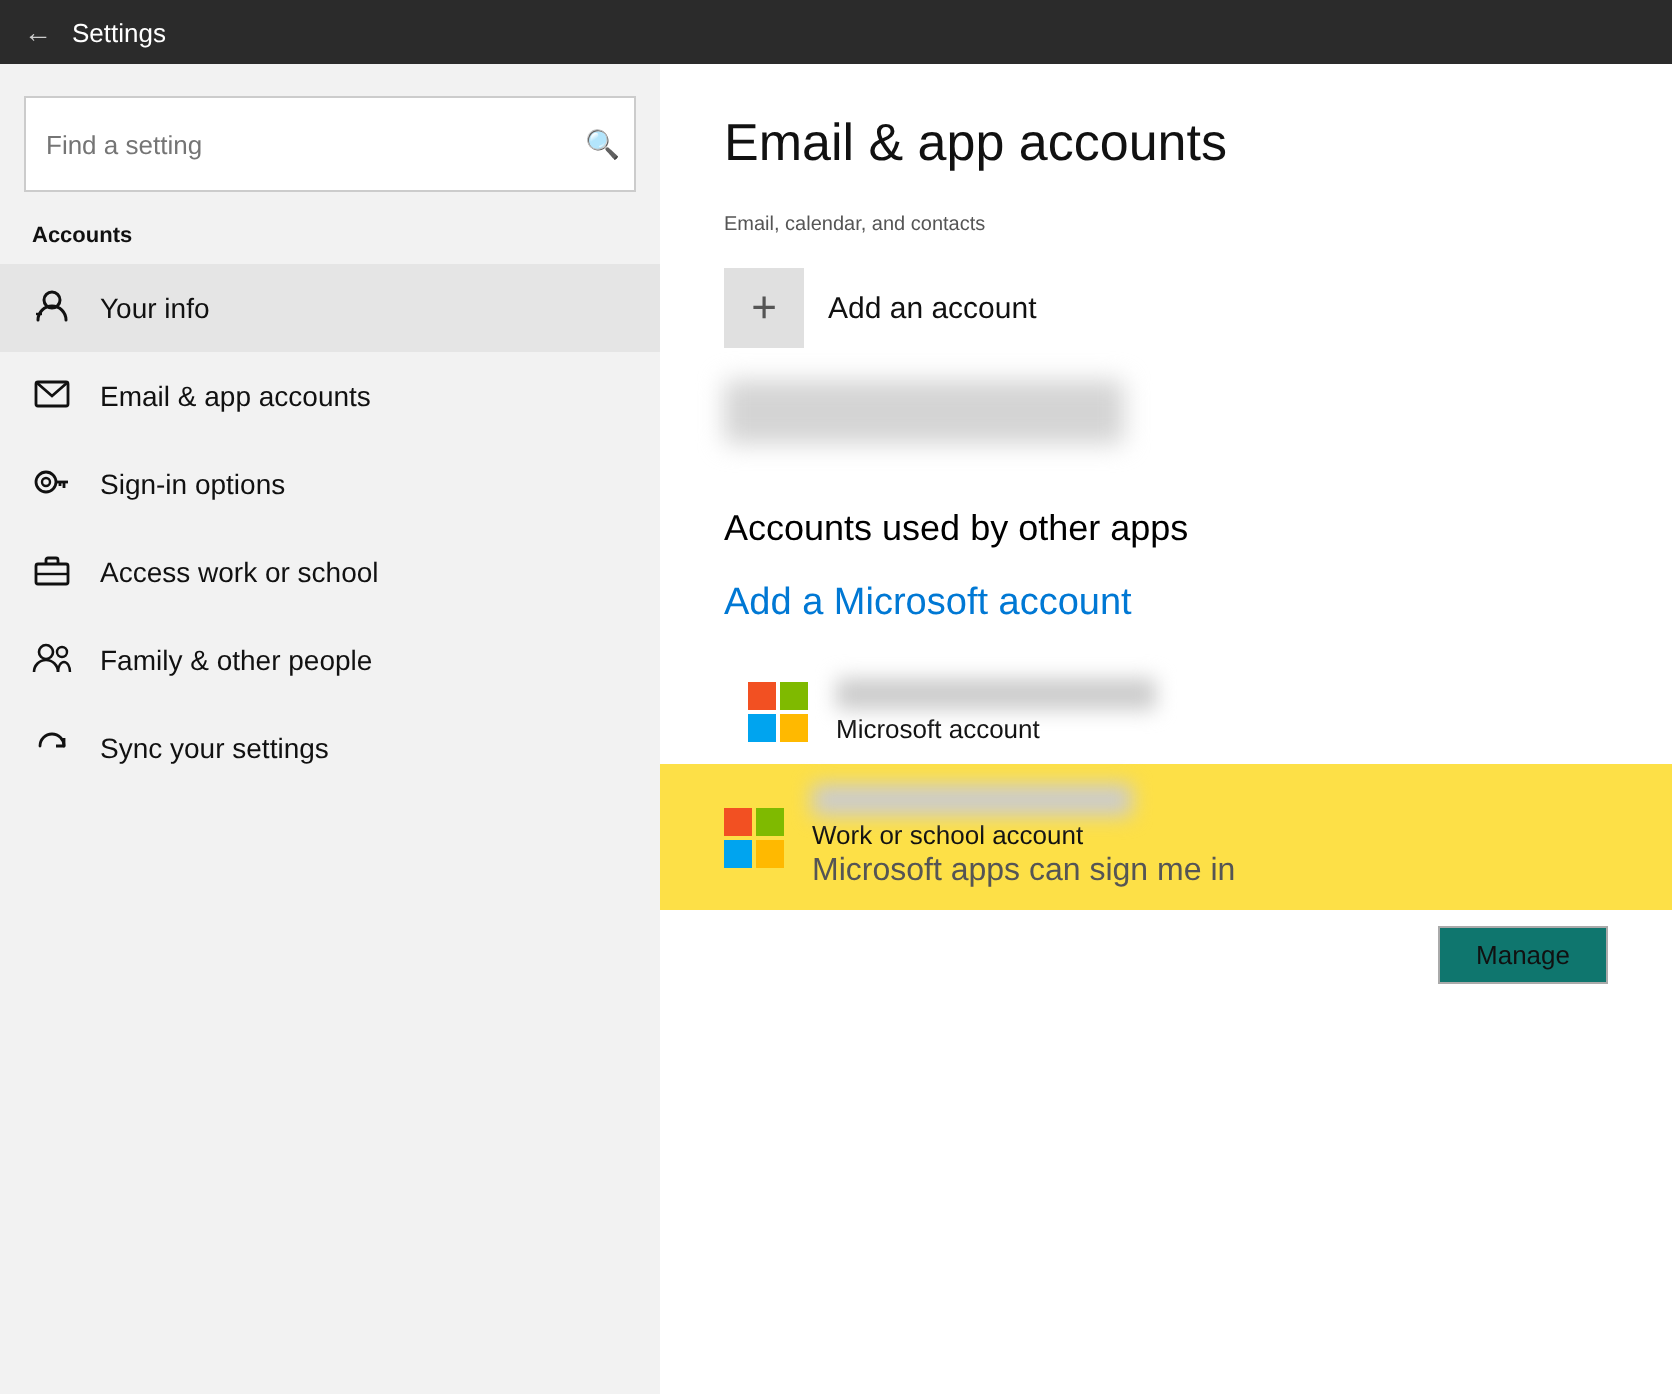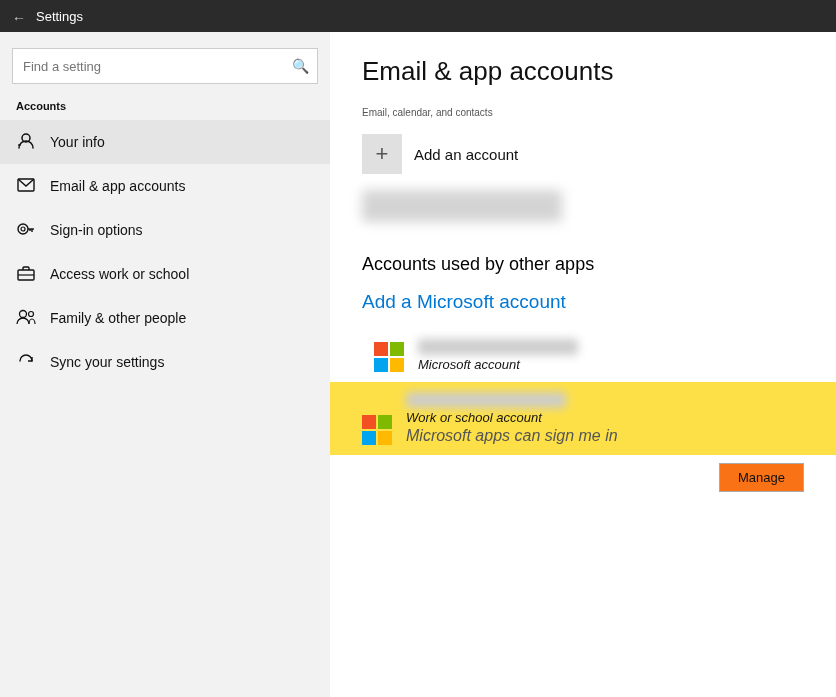--- a/index.html
+++ b/index.html
@@ -50,21 +50,21 @@
       flex-direction: column;
       padding-top: 8px;
     }
 
     .search-container {
       margin: 8px 12px 12px 12px;
       position: relative;
     }
     .search-input {
       width: 100%;
-      height: 36px;
+      height: 48px;
       background: #fff;
       border: 1px solid #ccc;
       padding: 0 20px 0 10px;
       font-size: 13px;
       color: #555;
       outline: none;
     }
     .search-icon-wrap {
       position: absolute;
       right: 8px;
@@ -171,24 +171,23 @@
       font-size: 19px;
       cursor: pointer;
       text-decoration: none;
       display: block;
       margin-bottom: 16px;
     }
 
     
     .account-row {
       display: flex;
-      align-items: flex-end;
+      align-items: center;
       gap: 14px;
       padding: 10px 12px;
-      font-style: italic;
     }
     .account-row.shaded {
       background: #fde047;
       margin-left: -32px;
       margin-right: -32px;
       padding-left: 32px;
       padding-right: 32px;
     }
 
     
@@ -228,21 +227,21 @@
     }
 
     
     .manage-btn-wrap {
       display: flex;
       justify-content: flex-end;
       margin-top: 8px;
       margin-right: 0;
     }
     .manage-btn {
-      background: #f97316;
+      background: #0f766e;
       border: 1px solid #aaa;
       padding: 6px 18px;
       font-size: 13px;
       cursor: pointer;
       color: #111;
     }
   </style>
 </head>
 <body>
 

